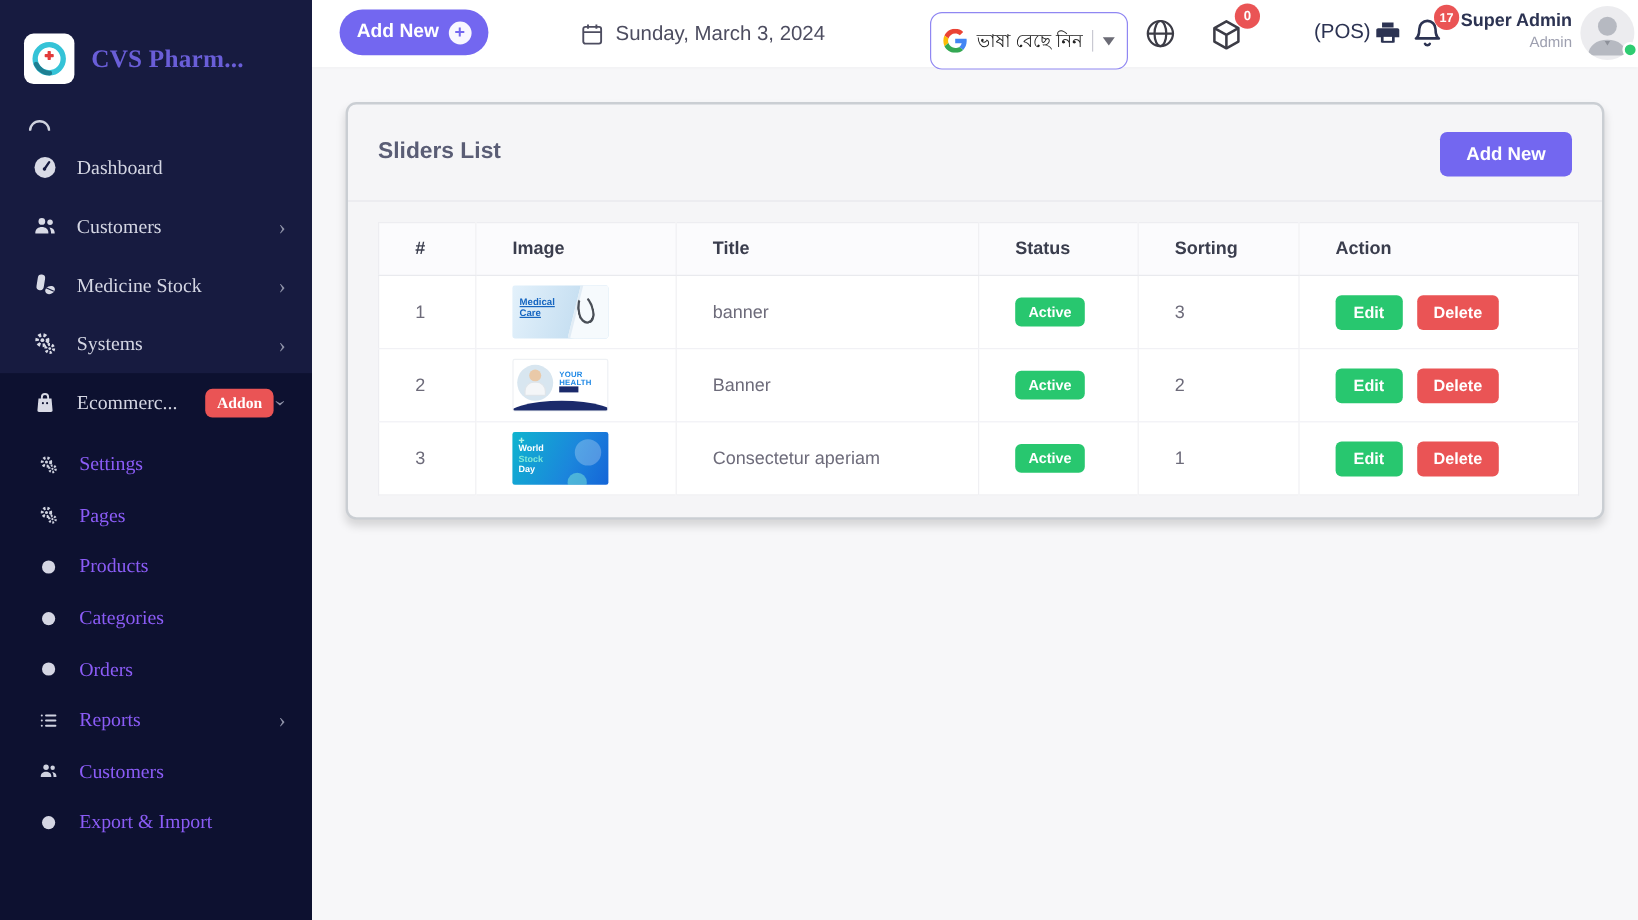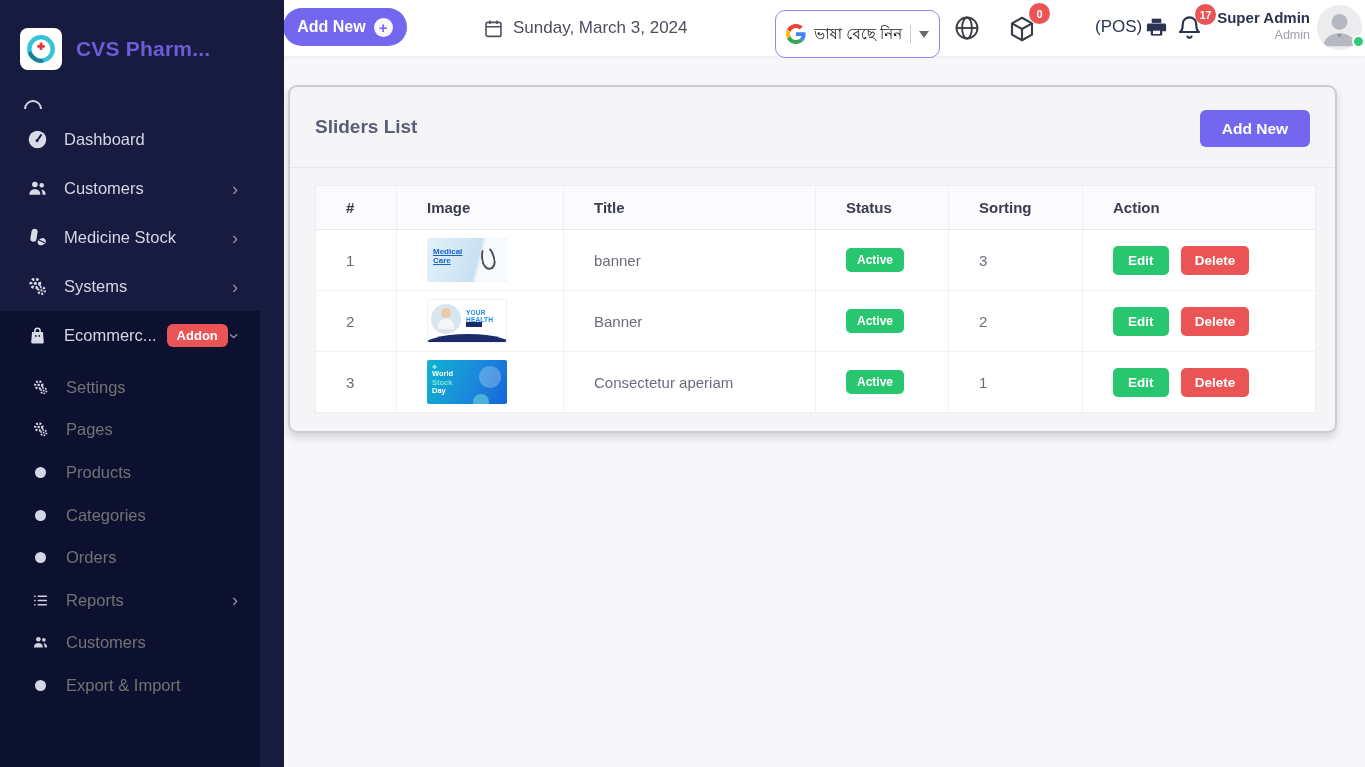--- a/index.html
+++ b/index.html
@@ -1,22 +1,22 @@
 <!DOCTYPE html>
 <html><head>
 <meta charset="utf-8">
 <style>
   * { margin:0; padding:0; box-sizing:border-box; }
   html,body { width:1365px; height:767px; overflow:hidden; background:#f7f7f9;
               font-family:"Liberation Sans", sans-serif; }
   .app { position:relative; width:1365px; height:767px; }
 
   
-  .sidebar { position:absolute; left:0; top:0; width:284px; height:767px;
-             background:#171b40; overflow:hidden; z-index:5; }
+  .sidebar { position:absolute; left:0; top:0; width:260px; height:767px;
+             background:#171b40; overflow:hidden; z-index:5;font-family:Liberation Serif, serif; }
   .brand { display:flex; align-items:center; gap:14px; padding:28px 0 0 20px; }
   .brand-logo { width:42px; height:42px; background:#fff; border-radius:8px;
                 display:flex; align-items:center; justify-content:center; flex:0 0 auto; }
   .brand-title { color:#6a5ed8; font-size:21px; font-weight:bold; letter-spacing:.2px;
                  white-space:nowrap; }
   .scroll-arc { position:absolute; left:24px; top:100px; width:18px; height:9px; overflow:hidden; }
   .scroll-arc::before { content:""; display:block; width:14px; height:14px; border-radius:50%;
                         border:2.5px solid #cfd2df; }
 
   .menu-top { position:absolute; left:0; top:115px; width:260px; }
@@ -24,30 +24,30 @@
                 background:#0d1130; }
   .mi { position:relative; display:flex; align-items:center; height:49px;
         padding-left:26px; cursor:pointer; }
   .mi-ic { width:22px; height:22px; color:#d9dbe6; display:flex; align-items:center;
            justify-content:center; flex:0 0 auto; }
   .mi-ic svg { width:21px; height:21px; }
   .mi-label { color:#d4d6e3; font-size:16.5px; margin-left:16px; white-space:nowrap; }
   .mi-chev { position:absolute; right:22px; color:#8f93a8; font-size:18px; line-height:1; }
   .mi-chev.down { transform:rotate(90deg); }
   .addon-badge { background:#ea5455; color:#fff; font-size:13px; font-weight:bold;
-                 border-radius:6px; padding:4px 10px; margin-left:10px; }
+                 border-radius:6px; padding:4px 10px; margin-left:23px; }
 
   .submenu { padding-top:6px; }
   .sub-item { position:relative; display:flex; align-items:center; height:42.6px;
               padding-left:30px; cursor:pointer; }
   .sub-ic { width:20px; height:20px; color:#cfd2df; display:flex; align-items:center;
             justify-content:center; flex:0 0 auto; }
   .sub-ic svg { width:17px; height:17px; }
   .sub-dot { width:11px; height:11px; border-radius:50%; background:#d4d6e3; }
-  .sub-label { color:#737373; font-size:16.5px; margin-left:16px; white-space:nowrap; }
+  .sub-label { color:#8b5cf6; font-size:16.5px; margin-left:16px; white-space:nowrap; }
   .sub-item.active { margin:0 15px; padding-left:15px; border-radius:7px;
                      background:#7b6ef2;
                      box-shadow:0 0 20px 5px rgba(123,110,242,.55); }
   .sub-item.active .sub-label, .sub-item.active .sub-ic { color:#fff; }
 
   
   .topbar { position:absolute; left:260px; top:0; width:1105px; height:56px; background:#fff;
             box-shadow:0 1px 3px rgba(0,0,0,.05); z-index:4; }
   .btn-addnew-top { position:absolute; left:23px; top:8px; width:124px; height:38px;
                     background:#7367f0; border:none; border-radius:19px; color:#fff;

